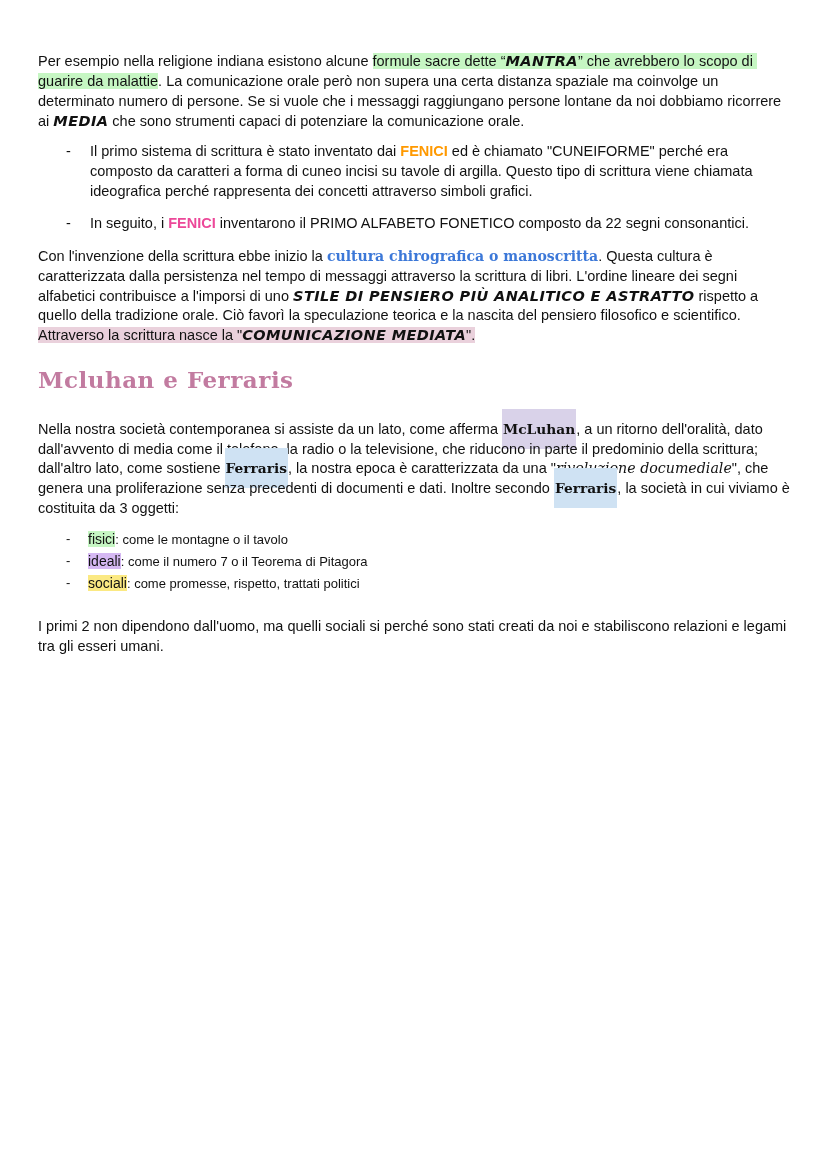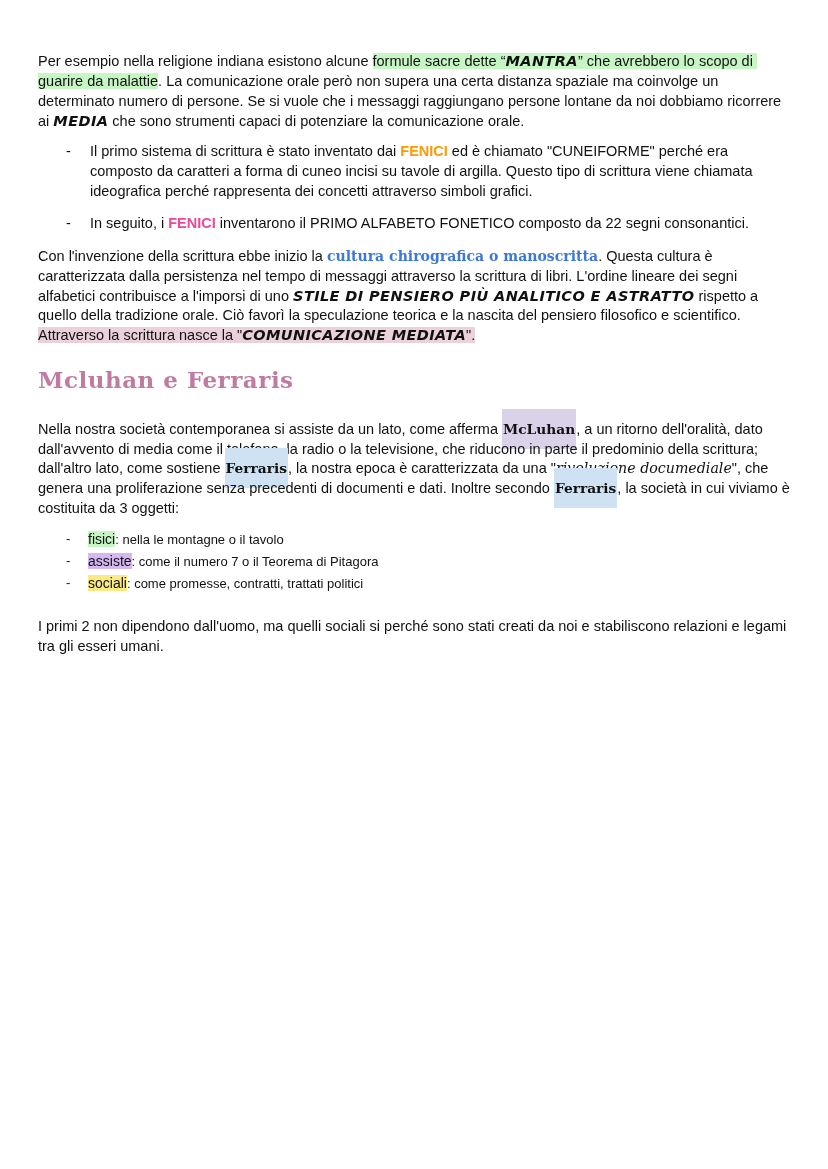--- a/index.html
+++ b/index.html
@@ -71,19 +71,19 @@
   <div>
       <p class="doc-paragraph"><span class="run ">Per esempio nella religione indiana esistono alcune </span><span class="run s-hlGreen">formule sacre dette “</span><span class="run s-hlGreen s-marker">MANTRA</span><span class="run s-hlGreen">” che avrebbero lo scopo di guarire da malattie</span><span class="run ">. La comunicazione orale però non supera una certa distanza spaziale ma coinvolge un determinato numero di persone. Se si vuole che i messaggi raggiungano persone lontane da noi dobbiamo ricorrere ai </span><span class="run s-marker">MEDIA</span><span class="run "> che sono strumenti capaci di potenziare la comunicazione orale.</span></p>
       <ul class="bullet-list">
         <li><span class="run ">Il primo sistema di scrittura è stato inventato dai </span><span class="run s-orangeBold">FENICI</span><span class="run "> ed è chiamato "CUNEIFORME" perché era composto da caratteri a forma di cuneo incisi su tavole di argilla. Questo tipo di scrittura viene chiamata ideografica perché rappresenta dei concetti attraverso simboli grafici.</span></li>
         <li><span class="run ">In seguito, i </span><span class="run s-pinkBold">FENICI</span><span class="run "> inventarono il PRIMO ALFABETO FONETICO composto da 22 segni consonantici.</span></li>
       </ul>
       <p class="doc-paragraph"><span class="run ">Con l'invenzione della scrittura ebbe inizio la </span><span class="run s-blueBold">cultura chirografica o manoscritta</span><span class="run ">. Questa cultura è caratterizzata dalla persistenza nel tempo di messaggi attraverso la scrittura di libri. L'ordine lineare dei segni alfabetici contribuisce a l'imporsi di uno </span><span class="run s-marker">STILE DI PENSIERO PIÙ ANALITICO E ASTRATTO</span><span class="run "> rispetto a quello della tradizione orale. Ciò favorì la speculazione teorica e la nascita del pensiero filosofico e scientifico. </span><span class="run s-hlPink">Attraverso la scrittura nasce la "</span><span class="run s-hlPink s-marker">COMUNICAZIONE MEDIATA</span><span class="run s-hlPink">".</span></p>
       <h2 class="doc-heading">Mcluhan e Ferraris</h2>
       <p class="doc-paragraph"><span class="run ">Nella nostra società contemporanea si assiste da un lato, come afferma </span><span class="run s-hlPurple s-serifName">McLuhan</span><span class="run ">, a un ritorno dell'oralità, dato dall'avvento di media come il telefono, la radio o la televisione, che riducono in parte il predominio della scrittura; dall'altro lato, come sostiene </span><span class="run s-hlBlue s-serifName">Ferraris</span><span class="run ">, la nostra epoca è caratterizzata da una "</span><span class="run s-serifItalic">rivoluzione documediale</span><span class="run ">", che genera una proliferazione senza precedenti di documenti e dati. Inoltre secondo </span><span class="run s-hlBlue s-serifName">Ferraris</span><span class="run ">, la società in cui viviamo è costituita da 3 oggetti:</span></p>
       <ul class="bullet-list tight">
-        <li><span class="run s-hlGreen2">fisici</span><span class="run ">: nella le montagne o il tavolo</span></li>
-        <li><span class="run s-hlPurple2">assiste</span><span class="run ">: come il numero 7 o il Teorema di Pitagora</span></li>
-        <li><span class="run s-hlYellow">sociali</span><span class="run ">: come promesse, contratti, trattati politici</span></li>
+        <li><span class="run s-hlGreen2">fisici</span><span class="run ">: come le montagne o il tavolo</span></li>
+        <li><span class="run s-hlPurple2">ideali</span><span class="run ">: come il numero 7 o il Teorema di Pitagora</span></li>
+        <li><span class="run s-hlYellow">sociali</span><span class="run ">: come promesse, rispetto, trattati politici</span></li>
       </ul>
       <p class="doc-paragraph mt-lg"><span class="run ">I primi 2 non dipendono dall'uomo, ma quelli sociali si perché sono stati creati da noi e stabiliscono relazioni e legami tra gli esseri umani.</span></p>
     </div>
 </div>
 
 </body></html>

